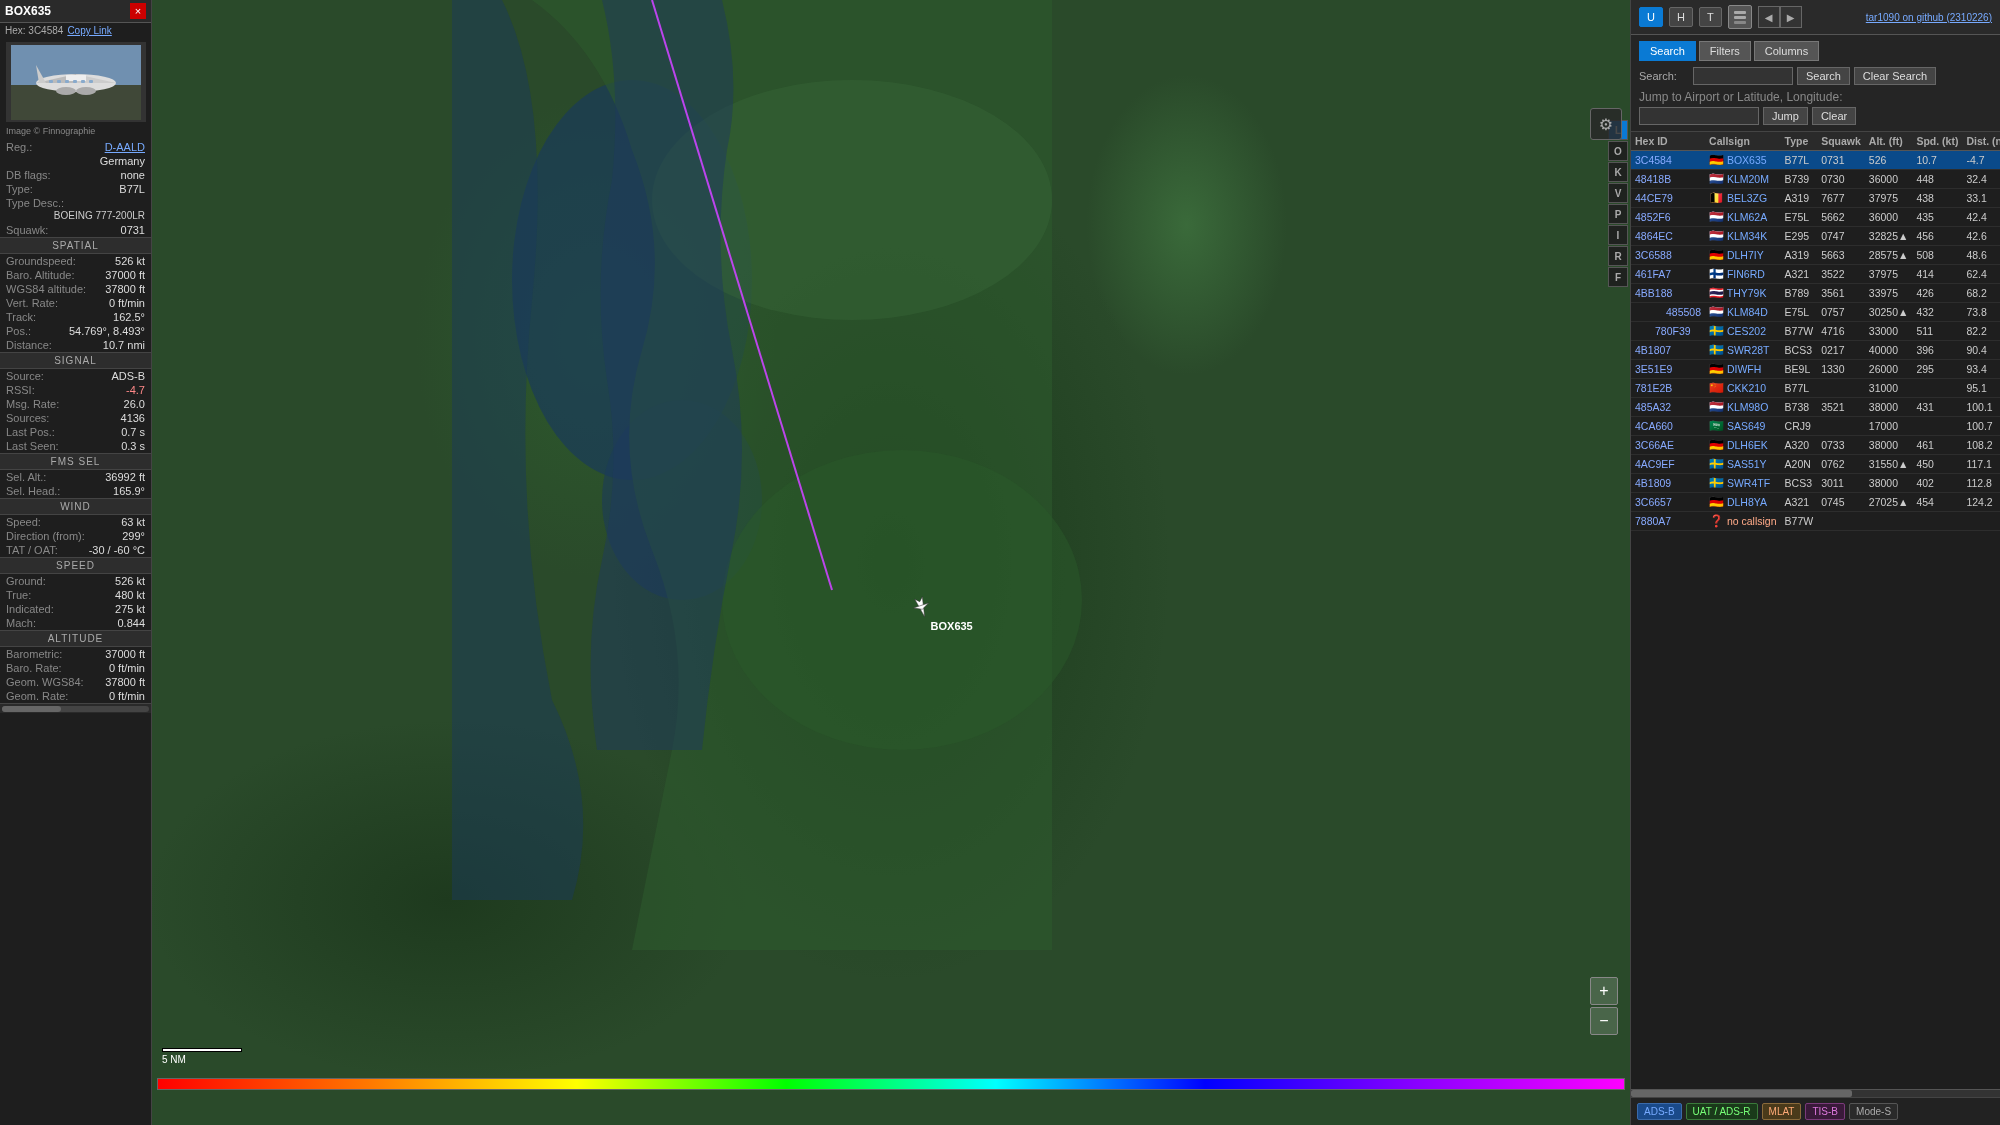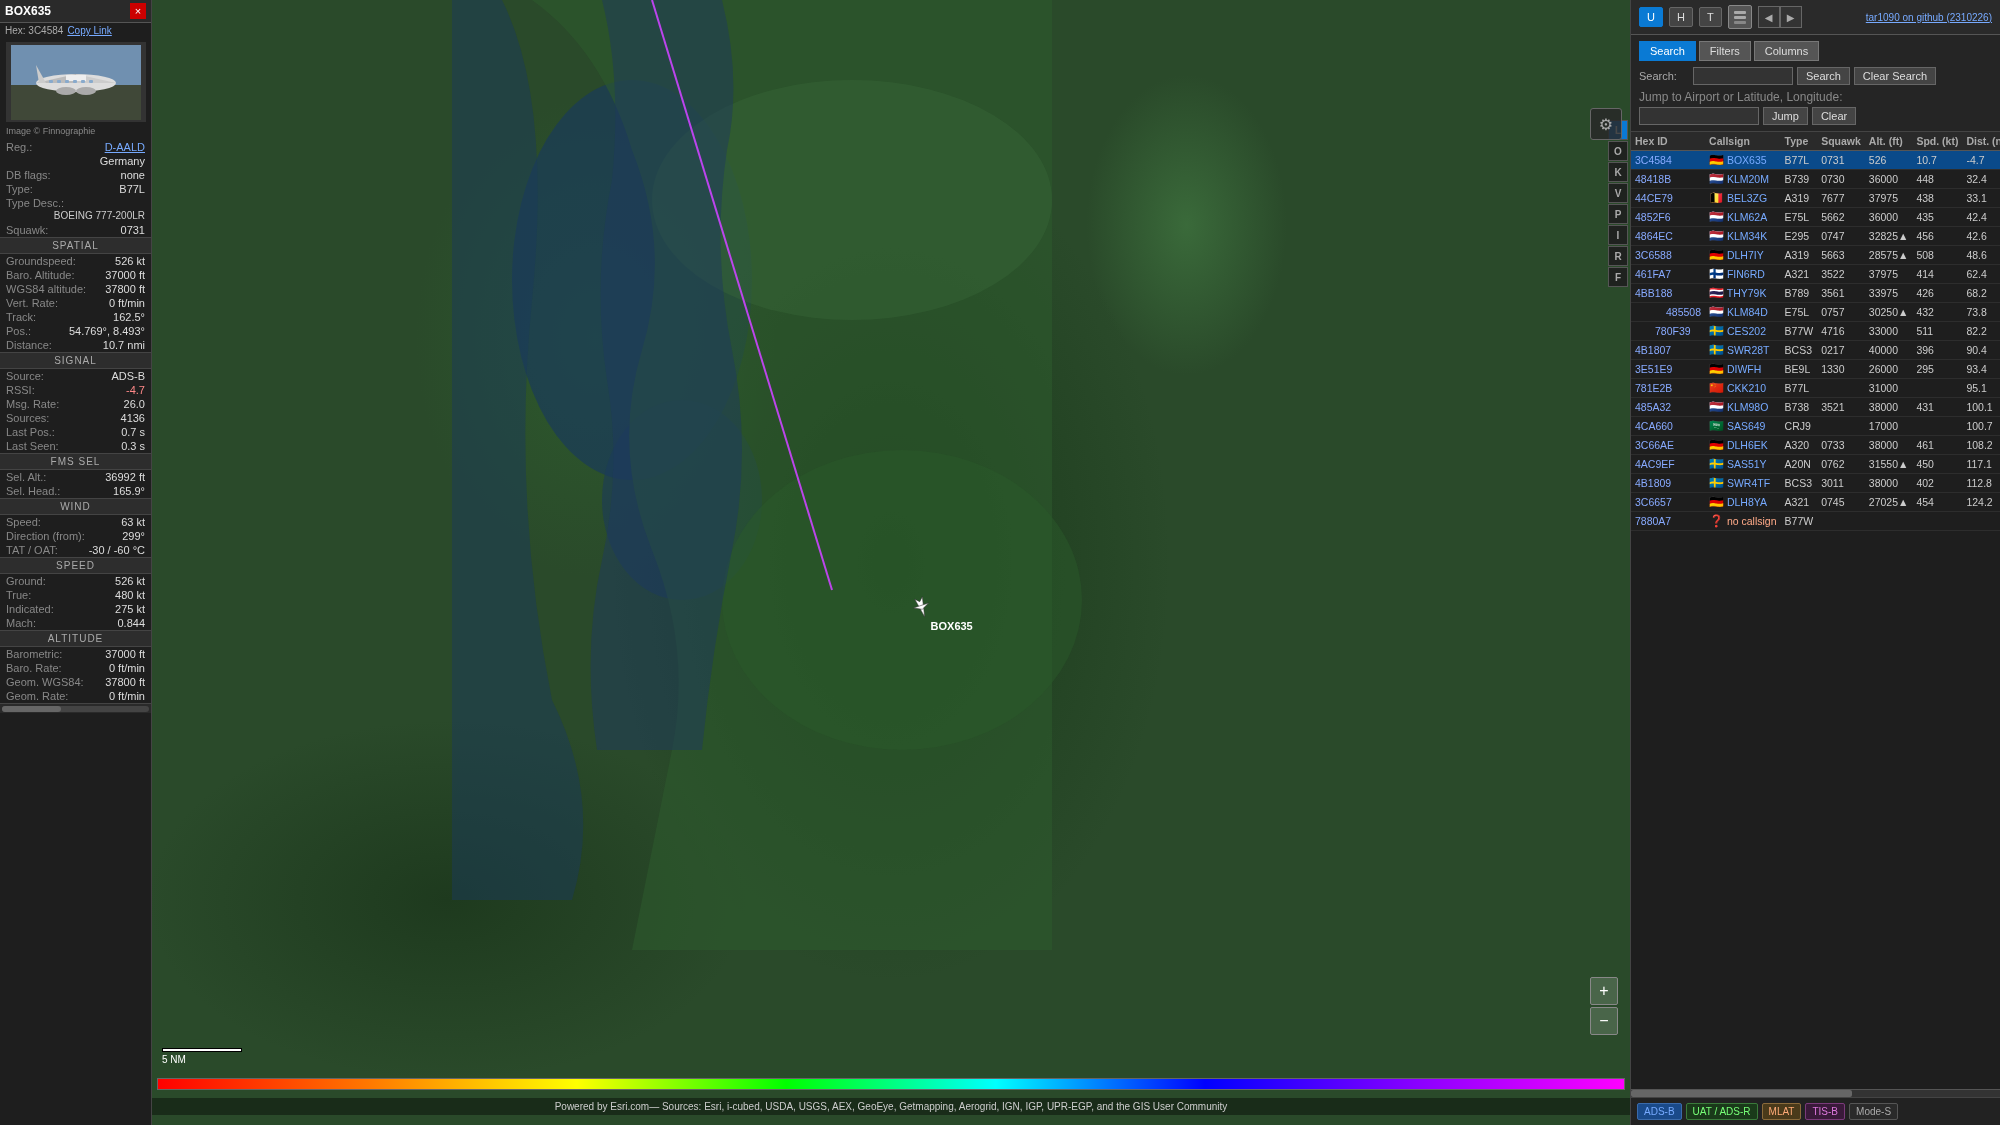--- a/index.html
+++ b/index.html
@@ -582,21 +582,20 @@
     <button class="zoom-btn">−</button>
   </div>
 
   <div id="scale-bar">
     <div id="scale-line"></div>
     <div id="scale-label">5 NM</div>
   </div>
 
   <div id="color-bar"></div>
 
-  <div id="attribution">Powered by Esri.com— Sources: Esri, i-cubed, USDA, USGS, AEX, GeoEye, Getmapping, Aerogrid, IGN, IGP, UPR-EGP, and the GIS User Community</div>
 </div>
 
 <div id="panel-nav">
   <div class="panel-nav-btn active">L</div>
   <div class="panel-nav-btn">O</div>
   <div class="panel-nav-btn">K</div>
   <div class="panel-nav-btn">V</div>
   <div class="panel-nav-btn">P</div>
   <div class="panel-nav-btn">I</div>
   <div class="panel-nav-btn">R</div>

